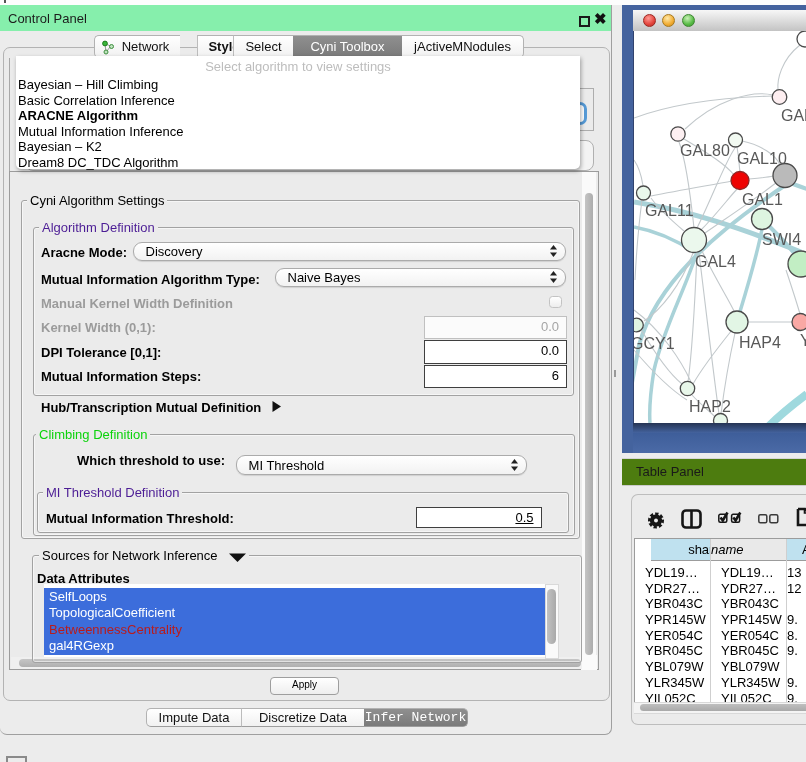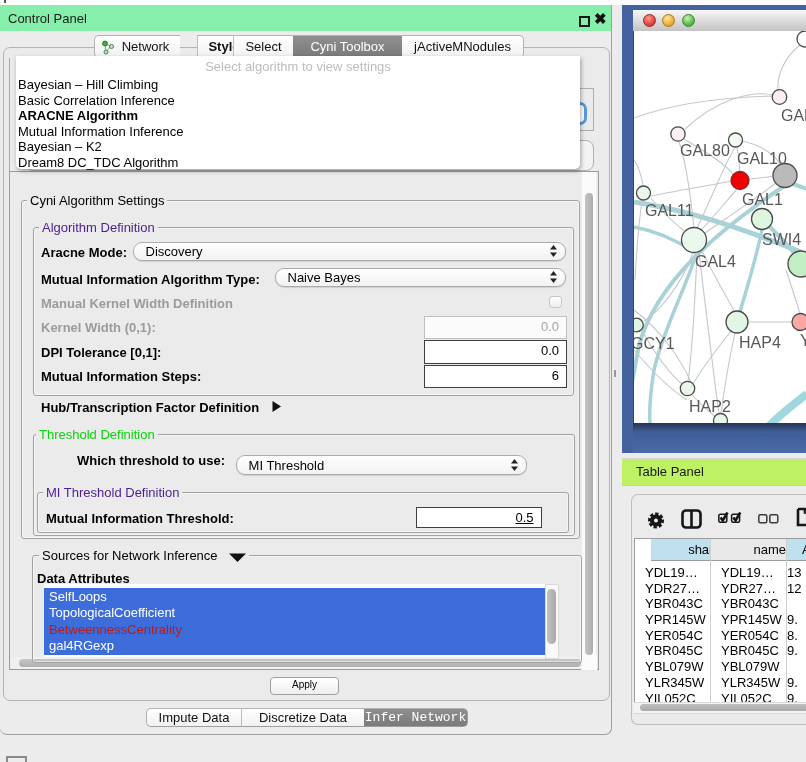--- a/index.html
+++ b/index.html
@@ -40,21 +40,21 @@
 #popup{left:16px;top:56px;width:564px;height:113px;background:#fff;border-radius:0 0 5px 5px;box-shadow:1px 2px 4px rgba(0,0,0,.35);}
 #popup .ph{position:absolute;left:0;width:100%;top:3px;text-align:center;font-size:13px;color:#bdbdbd;}
 #popup .it{position:absolute;left:2px;font-size:13px;color:#000;white-space:nowrap;}
 
 #netwin{left:622px;top:5px;width:184px;height:448px;background:#44639e;}
 #netshadow{left:11px;top:418px;width:173px;height:10px;background:linear-gradient(#253454,rgba(68,99,158,0));}
 #nettitle{left:11px;top:5px;width:173px;height:21px;background:linear-gradient(#f7f7f7,#c3c3c3);border-bottom:1px solid #818181;}
 .tl{position:absolute;top:4px;width:13px;height:13px;border-radius:50%;box-sizing:border-box;}
 #netcanvas{left:11px;top:26px;width:173px;height:392px;background:#fff;border-left:1px solid #31436e;box-sizing:border-box;}
 
-#tpbar{left:622px;top:458px;width:184px;height:26px;background:#bef264;border-top:1px solid #d5d5d5;border-bottom:1px solid #cacaca;}
+#tpbar{left:622px;top:458px;width:184px;height:26px;background:#4d7c0f;border-top:1px solid #d5d5d5;border-bottom:1px solid #cacaca;}
 #tpbar span{position:absolute;left:14px;top:5px;font-size:13px;color:#1a1a1a;}
 #tblbox{left:631px;top:494px;width:180px;height:229px;background:#ebebeb;border:1px solid #bdbdbd;border-radius:7px 0 0 7px;border-right:none;}
 </style>
 </head>
 <body>
 
 <div class="abs" style="left:0;top:0;width:806px;height:5px;background:#fdfdfd;"></div>
 <div class="abs" style="left:4px;top:0;width:2px;height:3px;background:#555;"></div>
 
 <div id="cpwin" class="abs">
@@ -102,27 +102,27 @@
     </div>
     <label class="b dis" style="left:41px;top:290.5px;">Manual Kernel Width Definition</label>
     <div class="abs" style="left:549px;top:291px;width:11px;height:10px;border:1px solid #c3c3c3;border-radius:3.5px;background:linear-gradient(#ffffff,#ededed);"></div>
     <label class="b dis" style="left:41px;top:315px;">Kernel Width (0,1):</label>
     <div class="tf dis" style="left:424px;top:310.5px;width:143px;height:23px;">0.0</div>
     <label class="b" style="left:41px;top:339.7px;">DPI Tolerance [0,1]:</label>
     <div class="tf" style="left:424px;top:335px;width:143px;height:23.5px;">0.0</div>
     <label class="b" style="left:41px;top:364px;">Mutual Information Steps:</label>
     <div class="tf" style="left:424px;top:359.5px;width:143px;height:23.5px;">6</div>
 
-    <label class="b" style="left:41px;top:394.5px;">Hub/Transcription Factor Definition</label>
+    <label class="b" style="left:41px;top:394.5px;">Hub/Transcription Mutual Definition</label>
     <svg class="abs" style="left:271px;top:396px;" width="11" height="11" viewBox="0 0 11 11">
         <path d="M1.5,0 L10,5.5 L1.5,11 Z" fill="#111"></path>
       </svg>
 
     <div class="grp" style="left:33px;top:429.4px;width:540px;height:100px;"></div>
-    <div class="gtitle green" style="left:36px;top:422px;">Threshold Definition</div>
+    <div class="gtitle green" style="left:36px;top:422px;">Climbing Definition</div>
     <label class="b" style="left:77px;top:448px;">Which threshold to use:</label>
     <div class="combo" style="left:235.6px;top:450px;width:291px;height:20px;border-radius:9px;">
         <span class="ct" style="top:2px;">MI Threshold</span>
       <svg width="9" height="12" viewBox="0 0 9 12">
           <path d="M4.5,0 L8,4.5 L1,4.5 Z" fill="#222"></path>
           <path d="M4.5,12 L8,7.5 L1,7.5 Z" fill="#222"></path>
         </svg>
     </div>
     <div class="grp" style="left:37px;top:487.4px;width:530px;height:38.6px;"></div>
     <div class="gtitle blue" style="left:43px;top:480px;">MI Threshold Definition</div>
@@ -289,21 +289,21 @@
     <rect x="0.8" y="0.8" width="8" height="8" rx="1.5" stroke="#3a3a3a" stroke-width="1.5" fill="none"></rect>
     <rect x="11.8" y="0.8" width="8" height="8" rx="1.5" stroke="#3a3a3a" stroke-width="1.5" fill="none"></rect>
   </svg>
   <svg class="abs" style="left:164px;top:12px;" width="16" height="20" viewBox="0 0 16 20">
     <path d="M2,2 H9 L12,5.5 M2,2 V18 H14" stroke="#161616" stroke-width="2.6" fill="none"></path>
     <path d="M8.5,2 V6 H12.5" stroke="#161616" stroke-width="1.6" fill="none"></path>
   </svg>
 
   <div class="abs" style="left:2px;top:43px;width:178px;height:165px;background:#fff;overflow:hidden;border-top:1px solid #9c9c9c;border-left:1px solid #9c9c9c;">
     <div class="abs" style="left:16px;top:0;width:75px;height:21px;background:#bfe1ef;border-right:1px solid #9c9c9c;border-bottom:1px solid #9c9c9c;text-align:center;font-size:13px;padding-left:26px;"><span style="display:inline-block;margin-top:3px;">shared…</span></div>
-    <div class="abs" style="left:76px;top:0;width:75px;height:21px;background:#e9e9e9;border-right:1px solid #9c9c9c;border-bottom:1px solid #9c9c9c;text-align:right;font-size:13px;"><span style="display:inline-block;margin-top:3px;">name</span></div>
+    <div class="abs" style="left:76px;top:0;width:75px;height:21px;background:#e9e9e9;border-right:1px solid #9c9c9c;border-bottom:1px solid #9c9c9c;text-align:left;font-size:13px;font-style:italic;"><span style="display:inline-block;margin-top:3px;">name</span></div>
     <div class="abs" style="left:152px;top:0;width:28px;height:21px;background:#bfe1ef;border-bottom:1px solid #9c9c9c;text-align:center;font-size:13px;"><span style="display:inline-block;margin-top:3px;margin-left:15px;">Av</span></div>
     <div id="rows" class="abs" style="left:0;top:26px;width:178px;font-size:13px;color:#000;">
       <div style="height:15.7px;position:relative;">
           <span style="position:absolute;left:10px;">YDL19…</span>
           <span style="position:absolute;left:86px;">YDL19…</span>
           <span style="position:absolute;left:152px;">13</span>
         </div>
       <div style="height:15.7px;position:relative;">
           <span style="position:absolute;left:10px;">YDR27…</span>
           <span style="position:absolute;left:86px;">YDR27…</span>

